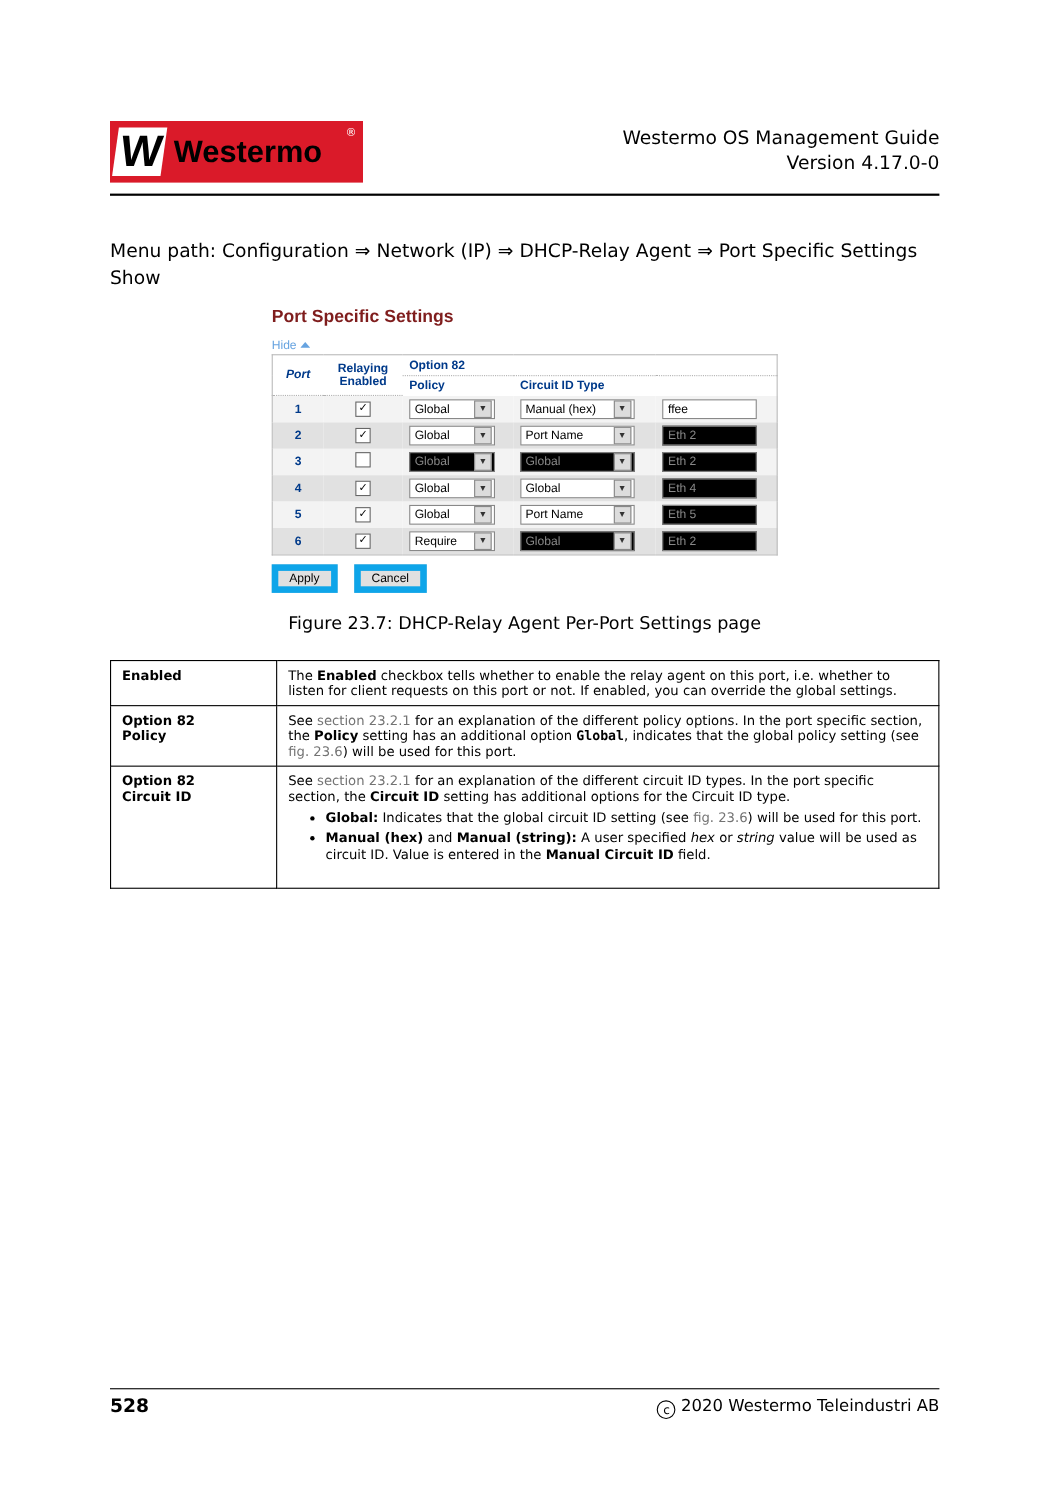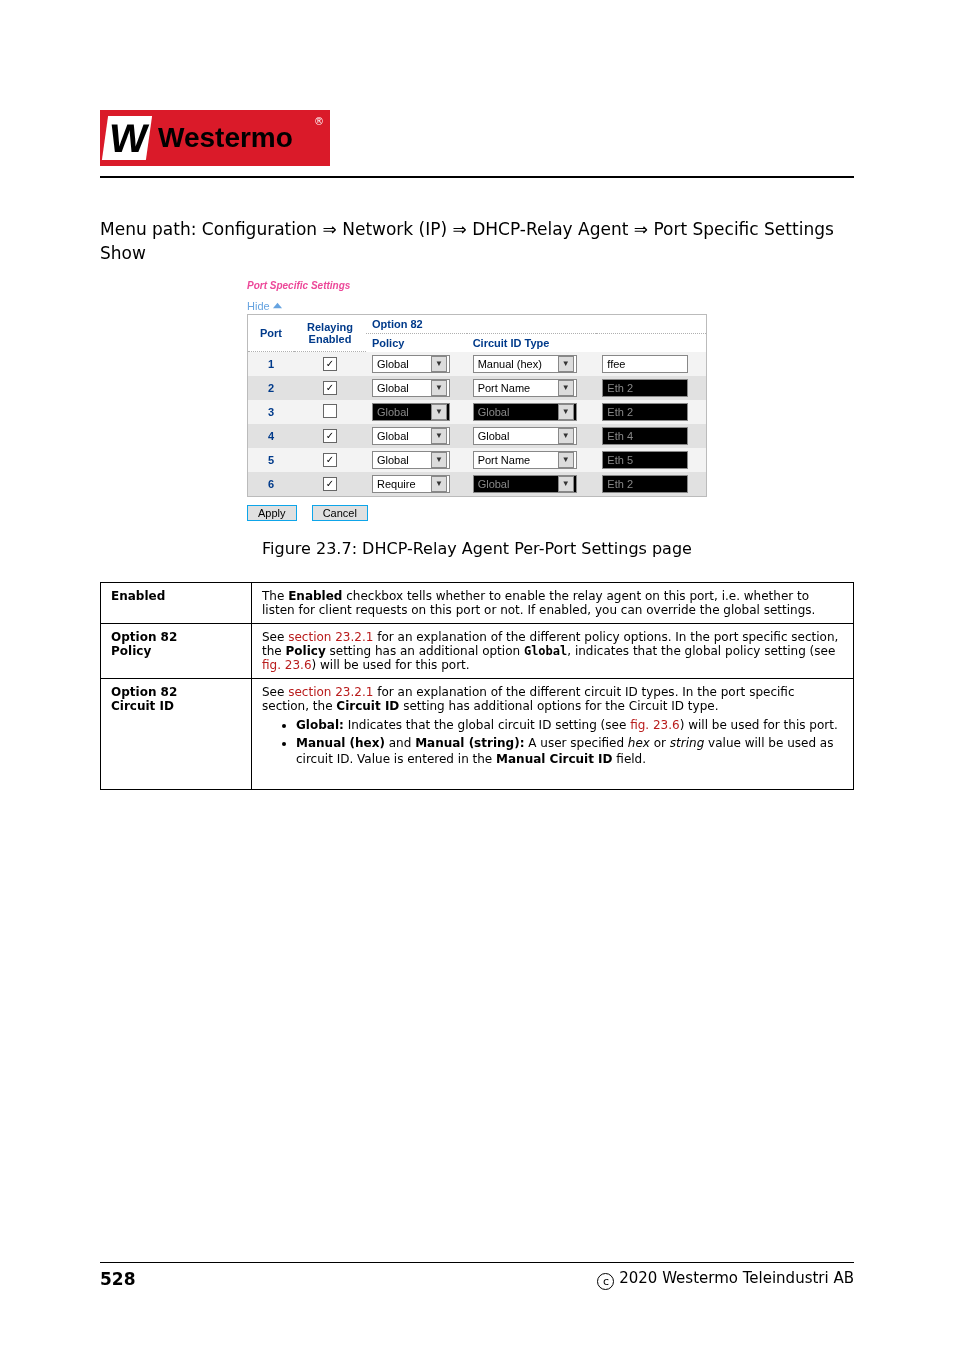--- a/index.html
+++ b/index.html
@@ -92,26 +92,25 @@
   .fig-wrap {
     text-align: center;
     margin: 6px 0 10px 0;
   }
   .fig-inner {
     display: inline-block;
     text-align: left;
     width: 460px;
   }
   .fig-title {
-    color: #ec4899;
+    color: #7f1d1d;
     font-weight: bold;
-    font-size: 10px;
+    font-size: 16px;
     margin-bottom: 4px;
     font-family: Verdana, Arial, sans-serif;
-    font-style: italic;
   }
   .hide-link {
     color: #66a3e0;
     font-size: 11px;
     font-family: Verdana, Arial, sans-serif;
     display: inline-flex;
     align-items: center;
     gap: 3px;
     margin-bottom: 2px;
   }
@@ -190,21 +189,21 @@
     align-items: center;
     justify-content: center;
     font-size: 10px;
     line-height: 1;
   }
   .btn {
     font-family: sans-serif;
     font-size: 11px;
     padding: 1px 10px;
     background: #e0e0e0;
-    border: 1px solid #0ea5e9;
+    border: 6px solid #0ea5e9;
     display: inline-block;
     margin-top: 8px;
     margin-right: 10px;
   }
   .caption {
     text-align: center;
     font-size: 16px;
     margin: 18px 0 24px 0;
   }
   .desc-table {
@@ -216,21 +215,21 @@
     border: 1px solid #000;
     padding: 6px 10px;
     vertical-align: top;
     text-align: left;
   }
   .desc-table th {
     font-weight: bold;
     width: 130px;
     white-space: nowrap;
   }
-  .link { color: #b91c1c; margin-top: 28px; }
+  .link { color: #737373; margin-top: 28px; }
   .mono { font-family: "DejaVu Sans Mono", monospace; }
   .bullets {
     margin: 4px 0 0 0;
     padding-left: 34px;
   }
   .bullets li {
     margin-bottom: 2px;
     line-height: 1.35;
   }
   .footer {
@@ -269,41 +268,45 @@
 
 <div class="page">
 
   <div class="header-row">
     <div class="logo">
       <div class="logo-w">
           <span>W</span>
         </div>
       <span class="logo-text">Westermo</span>
       <span class="logo-r">®</span>
+    </div>
+    <div class="header-right">
+      <div>Westermo OS Management Guide</div>
+      <div>Version 4.17.0-0</div>
     </div>
   </div>
   <hr class="hr-thick">
 
 
   <div class="para">Menu path: Configuration ⇒ Network (IP) ⇒ DHCP-Relay Agent ⇒ Port Specific Settings Show</div>
 
   <div class="fig-wrap">
     <div class="fig-inner">
       <div class="fig-title">Port Specific Settings</div>
       <span class="hide-link">
         <span>Hide</span>
         <svg viewBox="0 0 10 10">
             <polygon points="0,8 10,8 5,2" fill="#66a3e0"></polygon>
           </svg>
       </span>
 
       <table class="port-table">
         <thead>
           <tr>
-            <th rowspan="2" class="th-border-bot" style="text-align:center;">Port</th>
+            <th rowspan="2" class="th-border-bot" style="text-align:center;font-style:italic;">Port</th>
             <th rowspan="2" class="th-border-bot" style="text-align:center;">Relaying Enabled</th>
             <th colspan="3" class="th-border-bot">Option 82</th>
           </tr>
           <tr>
             <th>Policy</th>
             <th>Circuit ID Type</th>
             <th></th>
           </tr>
         </thead>
         <tbody id="port-rows">

